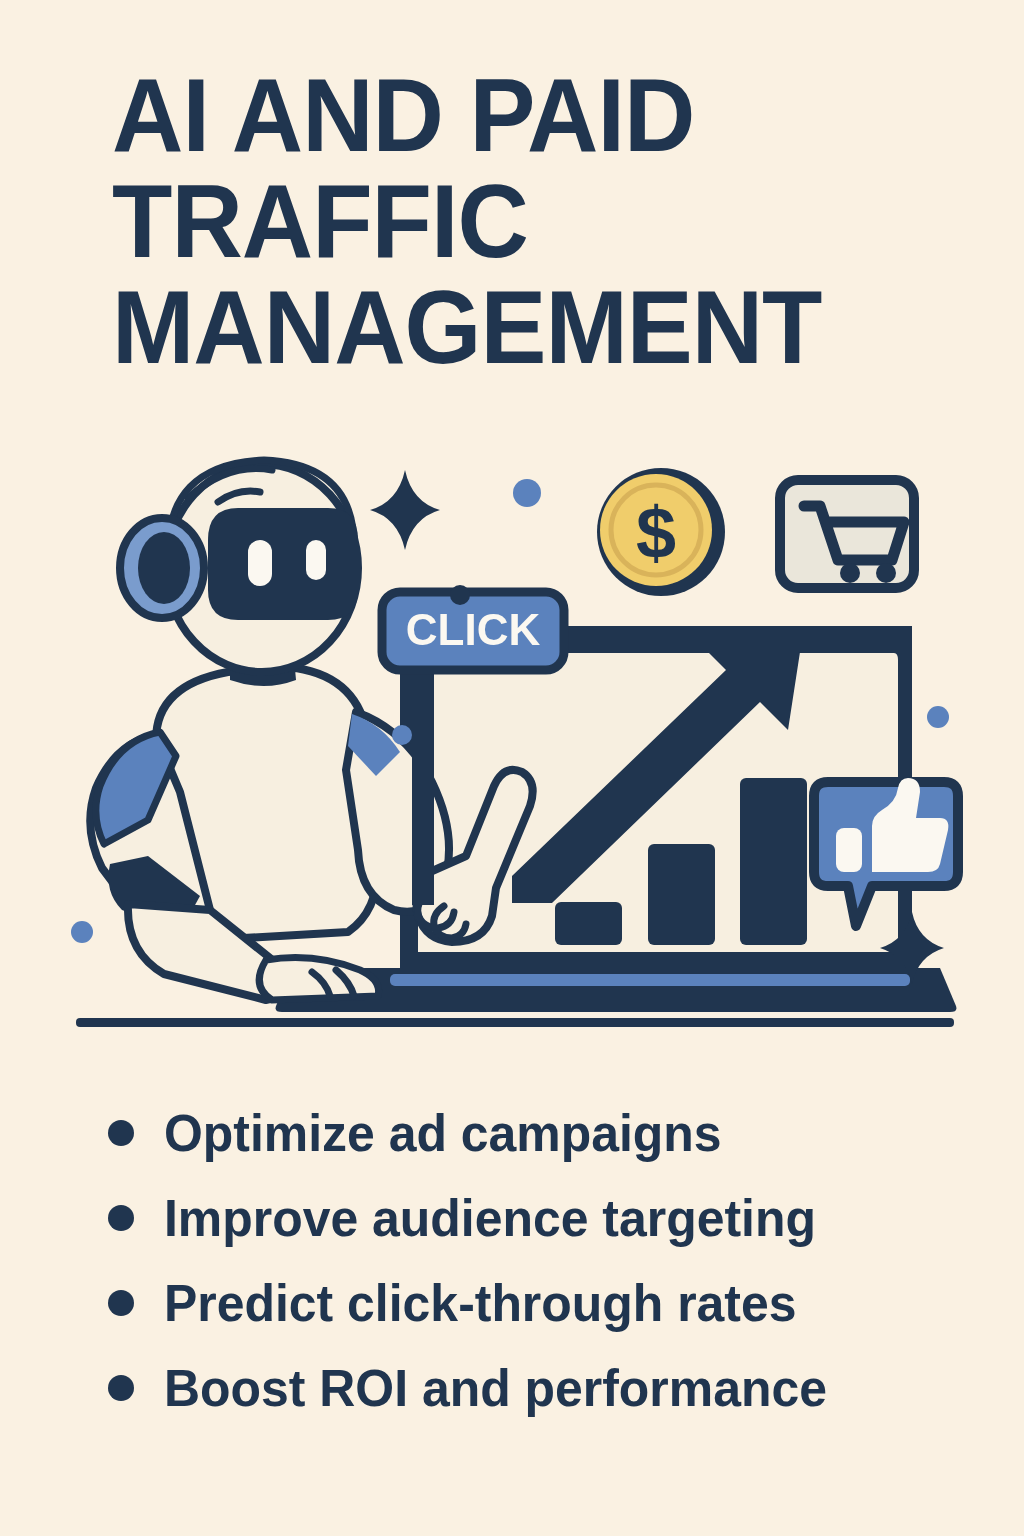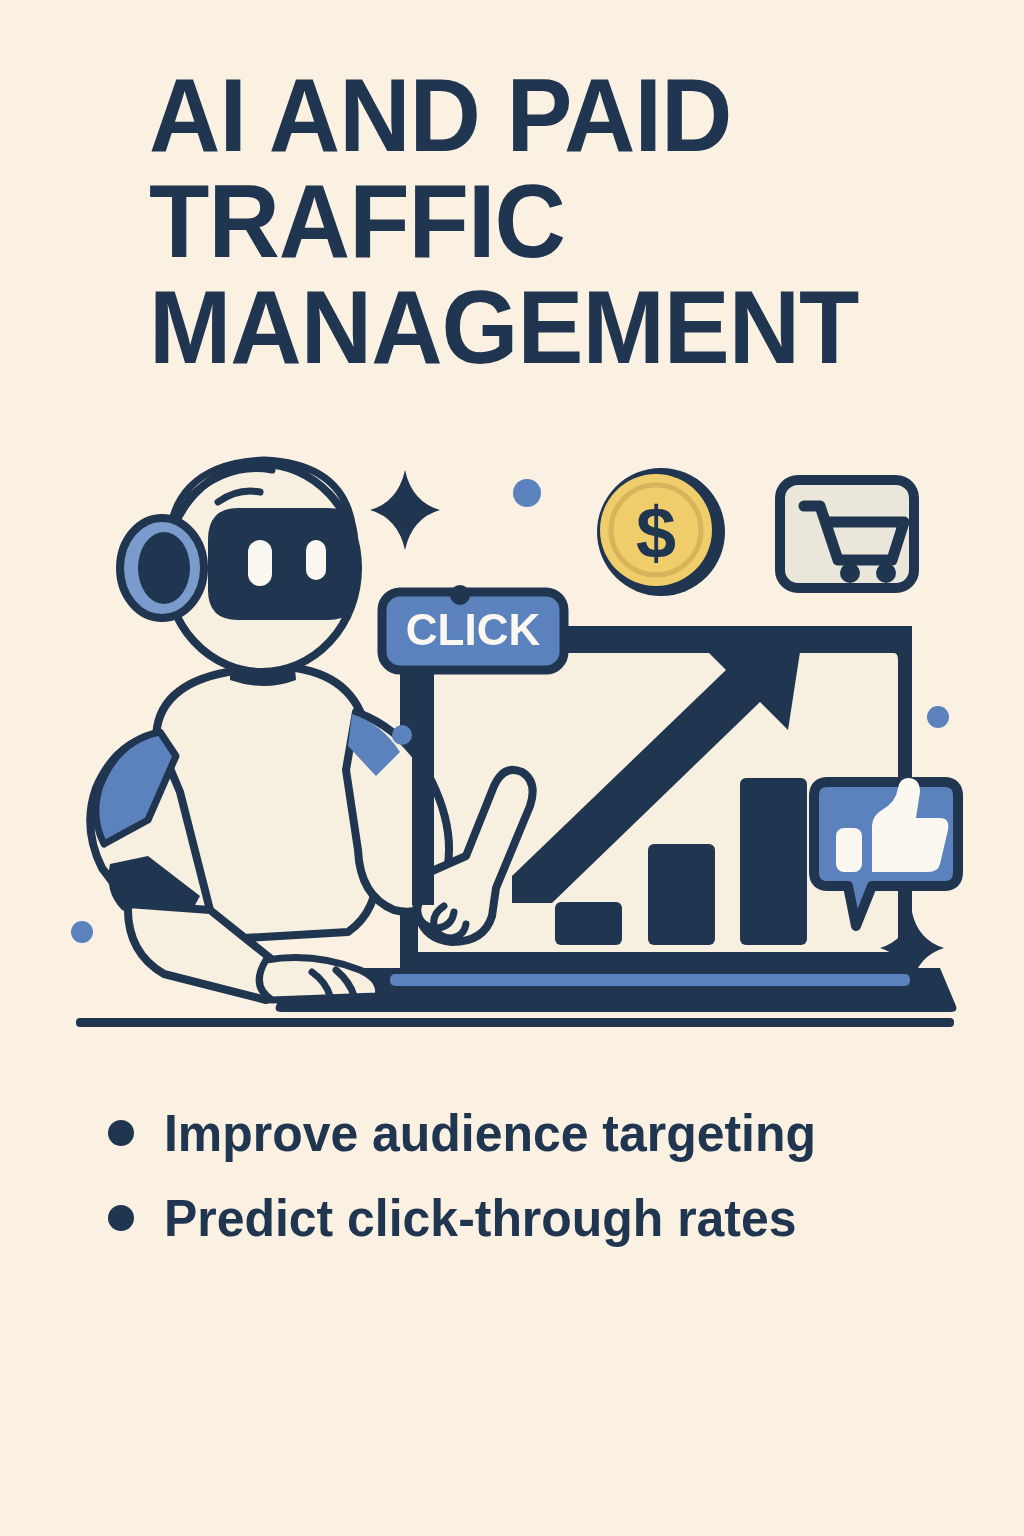--- a/index.html
+++ b/index.html
@@ -22,21 +22,20 @@
     background: #faf1e2;
     box-sizing: border-box;
   }
 
   
   .title-block {
     position: absolute;
     left: 112px;
     top: 62px;
     width: 830px;
-    margin-left: 37px;
   }
   .title-line {
     font-family: "Liberation Sans", sans-serif;
     font-weight: bold;
     font-size: 104px;
     line-height: 106px;
     letter-spacing: -1px;
     color: #20354f;
     text-transform: uppercase;
     white-space: nowrap;
@@ -236,21 +235,29 @@
         <circle cx="878" cy="277" r="11" fill="#5b82bd"></circle>
 
         <circle cx="22" cy="492" r="11" fill="#5b82bd"></circle>
       </g>
     </svg>
   </div>
 
   <div class="bullets">
     <div class="bullet-row">
       <span class="bullet-dot"></span>
+      <span class="bullet-text">Optimize ad campaigns</span>
+    </div>
+    <div class="bullet-row">
+      <span class="bullet-dot"></span>
       <span class="bullet-text">Improve audience targeting</span>
     </div>
     <div class="bullet-row">
       <span class="bullet-dot"></span>
       <span class="bullet-text">Predict click-through rates</span>
     </div>
+    <div class="bullet-row">
+      <span class="bullet-dot"></span>
+      <span class="bullet-text">Boost ROI and performance</span>
+    </div>
   </div>
 
 </div>
 
 </body></html>

